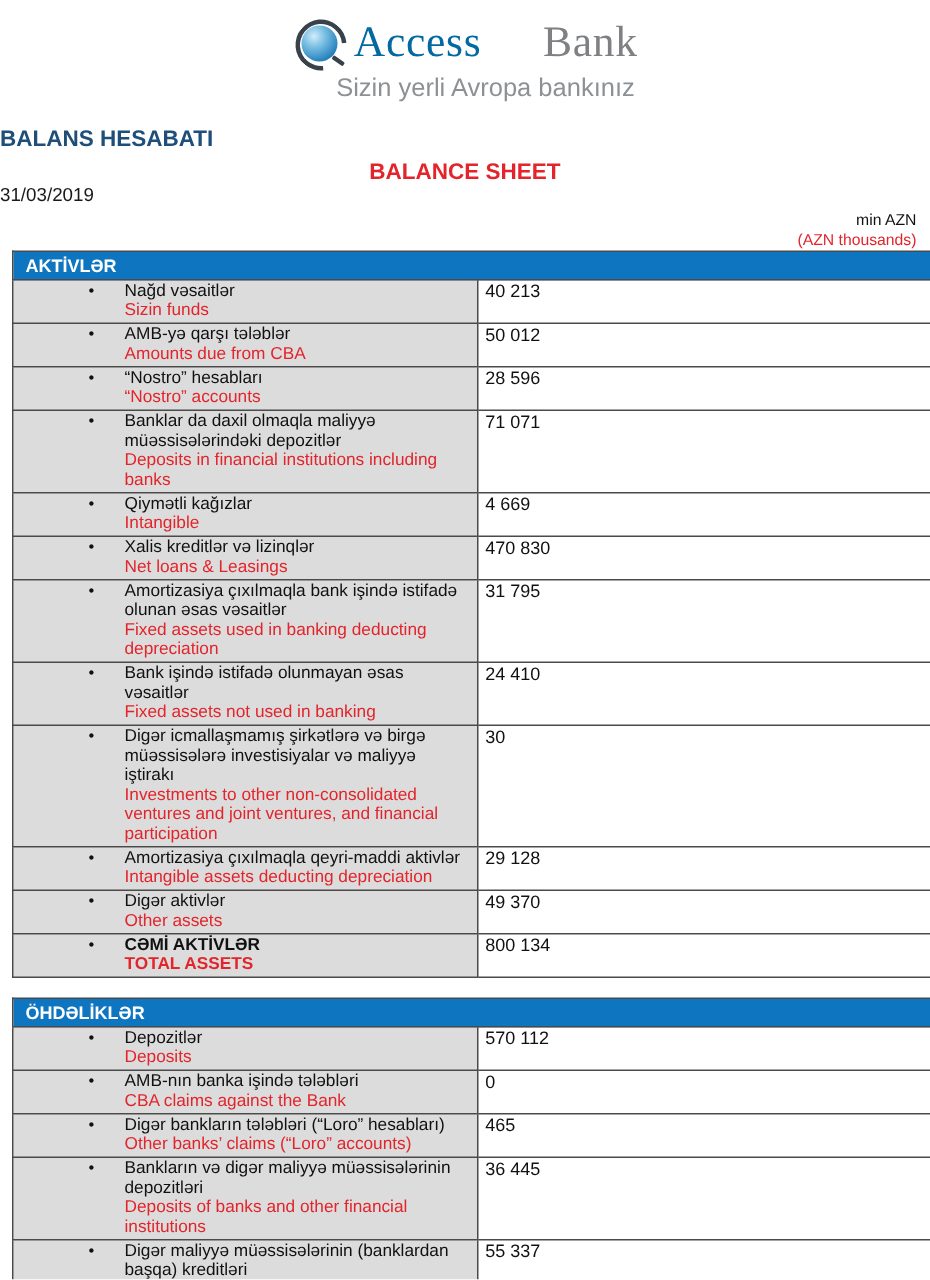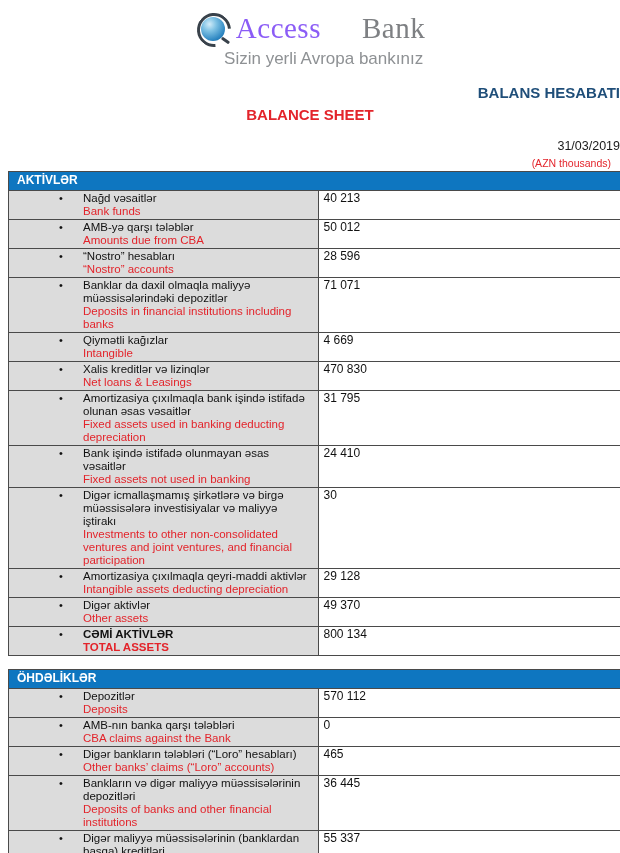--- a/index.html
+++ b/index.html
@@ -19,27 +19,27 @@
   }
   .globe .ring {
     position:absolute; left:2px; top:3px; width:28px; height:28px; border-radius:50%;
     border:3px solid #39424b; border-right-color:transparent; transform:rotate(40deg);
   }
   .globe .tail {
     position:absolute; right:1px; bottom:4px; width:9px; height:3px; background:#39424b;
     transform:rotate(35deg); border-radius:1px;
   }
   .brand-text { font-family:"Liberation Serif", serif; font-size:29px; letter-spacing:0.5px; }
-  .brand-access { color:#8b5cf6;margin-top:27px; }
+  .brand-access { color:#0369a1;margin-top:27px; }
   .brand-bank { color:#7e8083;margin-left:41px; }
   .tagline { color:#8e9194; font-size:17px; text-align:right; padding-right:2px; margin-top:1px; }
 
-  .title-az { text-align:right; color:#1f4e79; font-weight:bold; font-size:15px; margin-top:15px; }
+  .title-az { text-align:left; color:#1f4e79; font-weight:bold; font-size:15px; margin-top:15px; }
   .title-en { text-align:center; color:#e3242b; font-weight:bold; font-size:15px; margin-top:5px; }
-  .date     { text-align:right; font-size:12.5px; margin-top:16px; color:#1a1a1a; }
+  .date     { text-align:left; font-size:12.5px; margin-top:0; color:#1a1a1a; }
 
   .units { text-align:right; margin:4px 9px 1px 0; font-size:10.5px; line-height:12.5px; }
   .unit-en { color:#e3242b; }
 
   
   #tables table { width:620px; margin:0 0 13px 8px; border-collapse:collapse; table-layout:fixed; }
   #tables td { border:1px solid #4a4a4a; }
   td.sec-h {
     background:#0e76c0; color:#ffffff; font-weight:bold; font-size:12px;
     padding:1px 0 2px 8px; height:15px;
@@ -72,36 +72,37 @@
       </div>
       <div class="tagline">Sizin yerli Avropa bankınız</div>
     </div>
   </div>
 
   <div class="title-az">BALANS HESABATI</div>
   <div class="title-en">BALANCE SHEET</div>
   <div class="date">31/03/2019</div>
 
   <div class="units">
+    <div class="unit-az">min AZN</div>
     <div class="unit-en">(AZN thousands)</div>
   </div>
 
   <div id="tables">
       <table>
         <tbody>
           <tr>
             <td colspan="2" class="sec-h">AKTİVLƏR</td>
           </tr>
           <tr class="">
             <td class="lbl">
               <div class="lbl-inner">
                 <span class="bullet">•</span>
                 <div>
                   <div class="az">Nağd vəsaitlər</div>
-                  <div class="en">Bank funds</div>
+                  <div class="en">Sizin funds</div>
                 </div>
               </div>
             </td>
             <td class="val">40 213</td>
           </tr>
           <tr class="">
             <td class="lbl">
               <div class="lbl-inner">
                 <span class="bullet">•</span>
                 <div>
@@ -249,21 +250,21 @@
                 </div>
               </div>
             </td>
             <td class="val">570 112</td>
           </tr>
           <tr class="">
             <td class="lbl">
               <div class="lbl-inner">
                 <span class="bullet">•</span>
                 <div>
-                  <div class="az">AMB-nın banka qarşı tələbləri</div>
+                  <div class="az">AMB-nın banka işində tələbləri</div>
                   <div class="en">CBA claims against the Bank</div>
                 </div>
               </div>
             </td>
             <td class="val">0</td>
           </tr>
           <tr class="">
             <td class="lbl">
               <div class="lbl-inner">
                 <span class="bullet">•</span>

